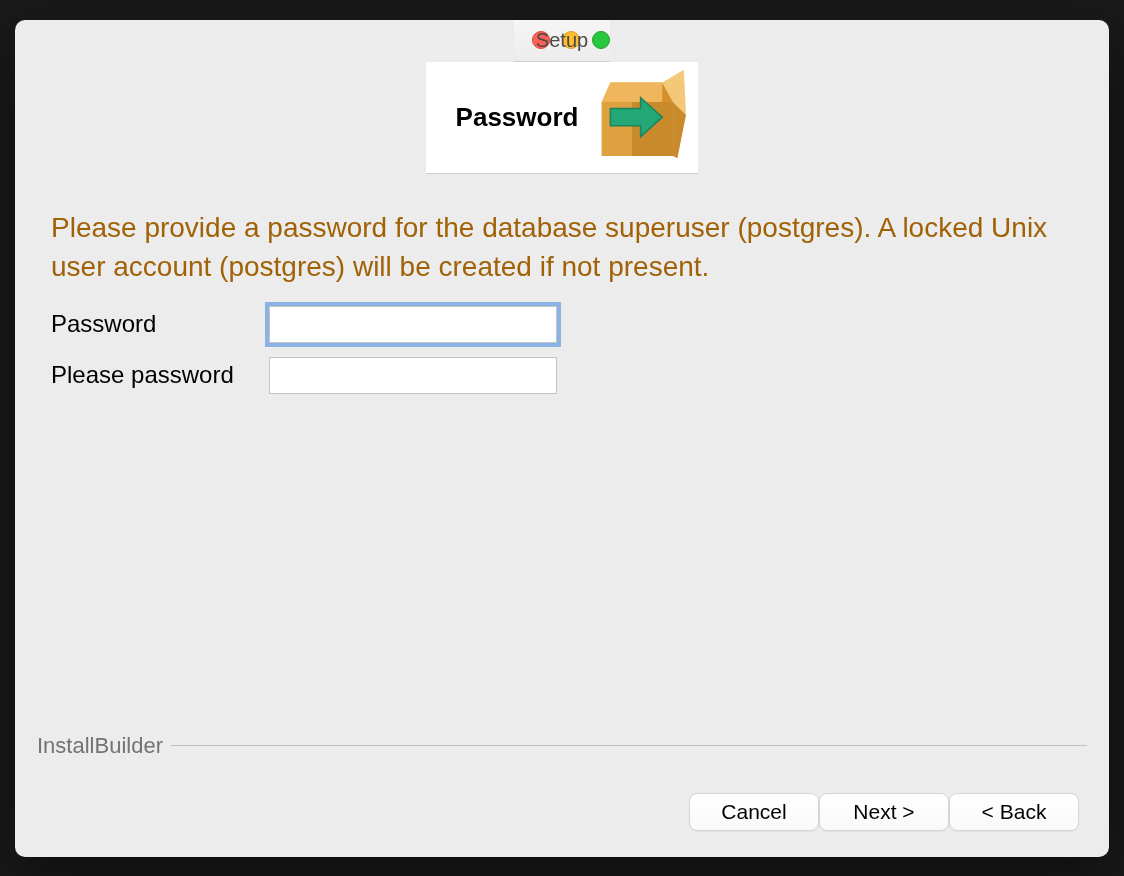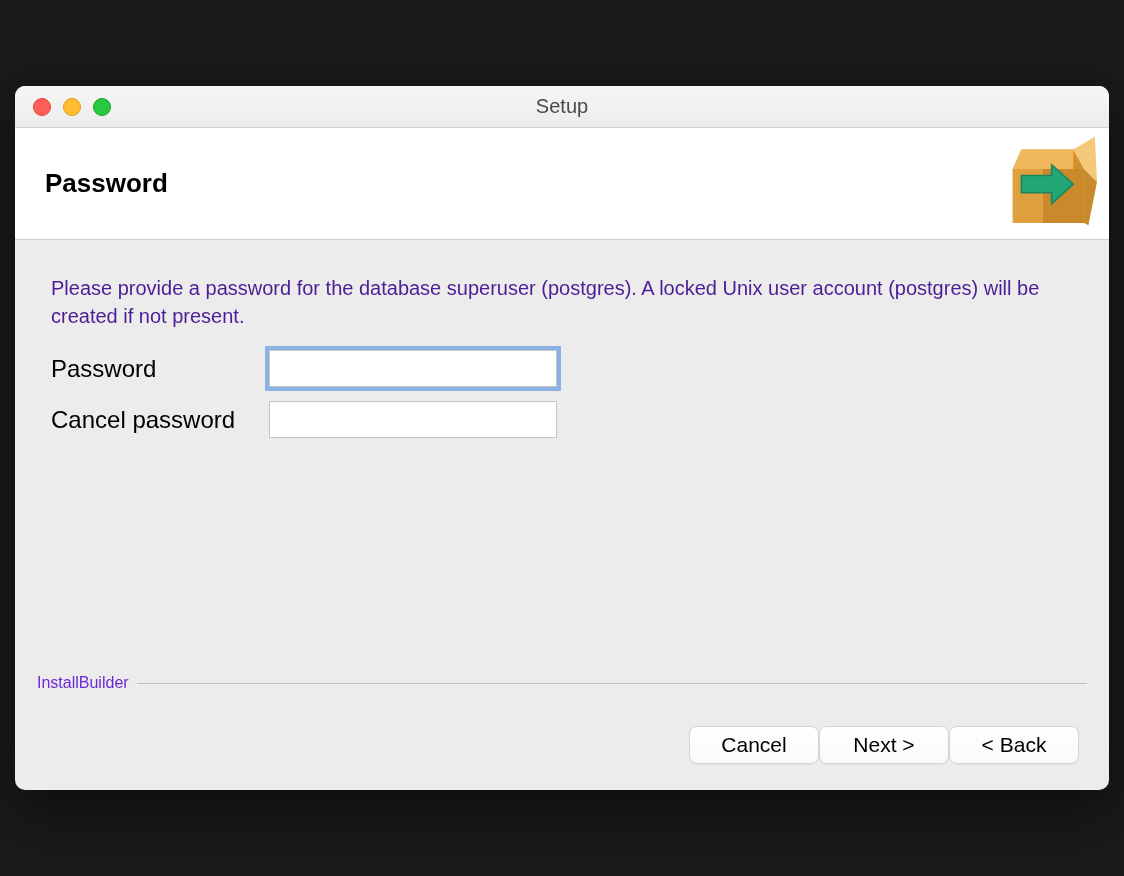--- a/index.html
+++ b/index.html
@@ -11,27 +11,28 @@
       background: #1a1a1a;
       font-family: -apple-system, BlinkMacSystemFont, "Helvetica Neue", Arial, sans-serif;
       width: 1124px;
       height: 876px;
       display: flex;
       align-items: center;
       justify-content: center;
     }
     .window {
       width: 1094px;
-      height: 704px;
+      height: 837px;
       background: #ececec;
       border-radius: 10px;
       overflow: hidden;
       box-shadow: 0 20px 60px rgba(0,0,0,0.5);
       display: flex;
       flex-direction: column;
+      align-items: center;
     }
     .titlebar {
       height: 42px;
       background: linear-gradient(to bottom, #f6f6f6, #ececec);
       border-bottom: 1px solid #d0d0d0;
       display: flex;
       align-items: center;
       position: relative;
     }
     .traffic-lights {
@@ -73,22 +74,22 @@
     .header-icon svg {
       width: 108px;
       height: 108px;
     }
     .content {
       flex: 1;
       padding: 34px 36px 10px 36px;
       position: relative;
     }
     .instruction {
-      font-size: 20px;
-      color: #4c1d95;
+      font-size: 28px;
+      color: #a16207;
       line-height: 1.4;
       margin-bottom: 20px;
     }
     .form-row {
       display: flex;
       align-items: center;
       margin-bottom: 14px;
     }
     .form-label {
       font-size: 24px;
@@ -110,22 +111,22 @@
     }
     .footer-divider {
       position: absolute;
       bottom: 98px;
       left: 22px;
       right: 22px;
       display: flex;
       align-items: center;
     }
     .footer-brand {
-      font-size: 16px;
-      color: #6d28d9;
+      font-size: 22px;
+      color: #737373;
       padding-right: 8px;
     }
     .footer-line {
       flex: 1;
       height: 1px;
       background: #c0c0c0;
     }
     .button-bar {
       position: absolute;
       bottom: 26px;
@@ -177,21 +178,21 @@
 
   <div class="content">
     <p class="instruction">Please provide a password for the database superuser (postgres). A locked Unix user account (postgres) will be created if not present.</p>
 
     <div class="form-row">
       <label class="form-label">Password</label>
       <input type="password" class="form-input focused" autofocus="" value="" style="">
     </div>
 
     <div class="form-row">
-      <label class="form-label">Cancel password</label>
+      <label class="form-label">Please password</label>
       <input type="password" class="form-input" value="" style="">
     </div>
 
     <div class="footer-divider">
       <span class="footer-brand">InstallBuilder</span>
       <div class="footer-line"></div>
     </div>
 
     <div class="button-bar">
       <button class="btn">Cancel</button>

